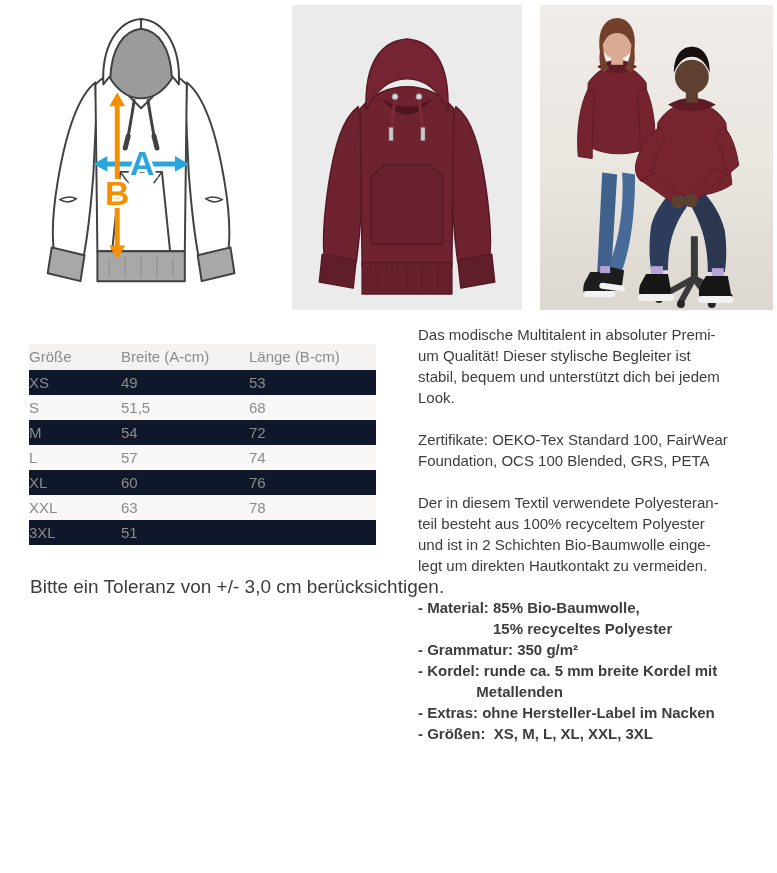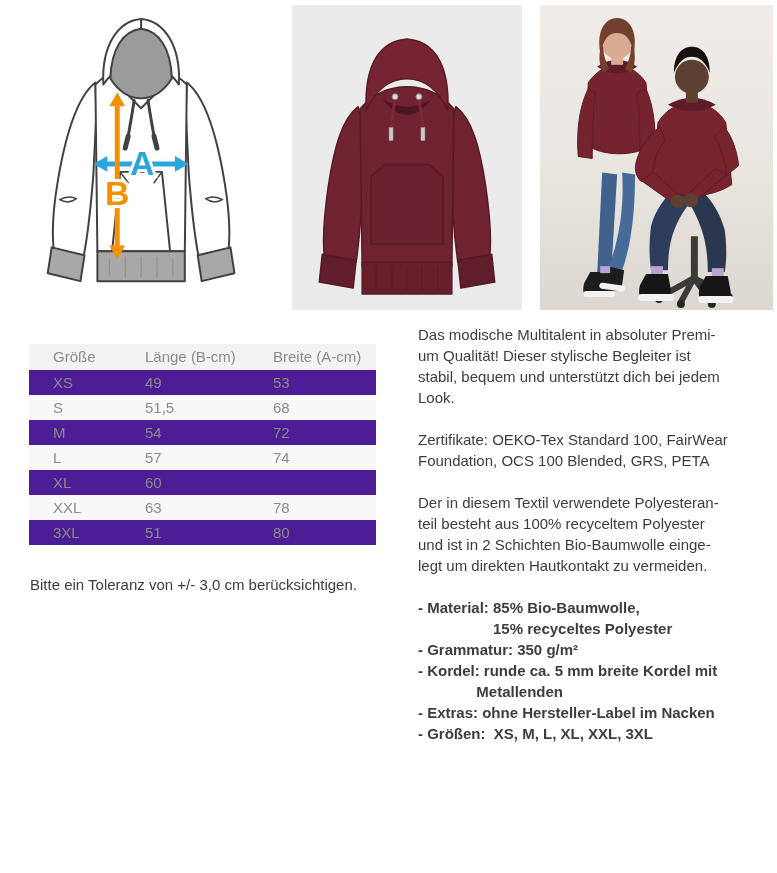--- a/index.html
+++ b/index.html
@@ -12,26 +12,26 @@
   #fig-product{left:292px;top:5px;width:230px;height:305px;background:#ebebeb;}
   #fig-models{left:540px;top:5px;width:233px;height:305px;
               background:linear-gradient(180deg,#f0ede9 0%,#e9e5df 55%,#dcd7d0 100%);}
   .fig svg{display:block;width:100%;height:100%;}
 
   
   .size-table{position:absolute;left:29px;top:344px;width:347px;
               font-size:15px;color:#8b8b8b;}
   .t-row{display:grid;grid-template-columns:92px 128px 127px;height:25px;line-height:25px;}
   .t-row.t-head{height:26px;line-height:26px;background:#f4f3f1;}
-  .t-row.odd{background:#4c1d95;}
+  .t-row.odd{background:#0f172a;}
   .t-row.even{background:#f9f8f6;}
-  .t-cell{padding-left:24px;white-space:nowrap;overflow:hidden;}
-
-  
-  .tolerance{position:absolute;left:30px;top:576px;font-size:15px;color:#3d3d3d;
+  .t-cell{white-space:nowrap;overflow:hidden;}
+
+  
+  .tolerance{position:absolute;left:30px;top:576px;font-size:19px;color:#3d3d3d;
              white-space:pre;}
 
   
   .description{position:absolute;left:418px;top:324px;width:352px;
                font-size:15px;line-height:21px;color:#3d3d3d;}
   .para{white-space:pre;margin:0 0 21px 0;}
   .para.last{margin-bottom:16px;font-weight:bold;}
 </style>
 </head>
 <body>
@@ -183,22 +183,22 @@
         <rect x="146" y="84" width="12" height="14" fill="#5d4030"></rect>
         <circle cx="152" cy="72" r="17" fill="#5d4030"></circle>
         <path d="M 134,68 C 134,50 142,42 152,42 C 162,42 170,50 170,68 C 165,56 159,52 152,52 C 145,52 139,56 134,68 Z" fill="#17110d"></path>
       </g>
     </svg>
   </div>
 
   <div class="size-table">
     <div class="t-row t-head">
       <div class="t-cell">Größe</div>
+      <div class="t-cell">Breite (A-cm)</div>
       <div class="t-cell">Länge (B-cm)</div>
-      <div class="t-cell">Breite (A-cm)</div>
     </div>
     <div class="t-row odd">
       <div class="t-cell">XS</div>
       <div class="t-cell">49</div>
       <div class="t-cell">53</div>
     </div>
     <div class="t-row even">
       <div class="t-cell">S</div>
       <div class="t-cell">51,5</div>
       <div class="t-cell">68</div>
@@ -209,30 +209,30 @@
       <div class="t-cell">72</div>
     </div>
     <div class="t-row even">
       <div class="t-cell">L</div>
       <div class="t-cell">57</div>
       <div class="t-cell">74</div>
     </div>
     <div class="t-row odd">
       <div class="t-cell">XL</div>
       <div class="t-cell">60</div>
+      <div class="t-cell">76</div>
     </div>
     <div class="t-row even">
       <div class="t-cell">XXL</div>
       <div class="t-cell">63</div>
       <div class="t-cell">78</div>
     </div>
     <div class="t-row odd">
       <div class="t-cell">3XL</div>
       <div class="t-cell">51</div>
-      <div class="t-cell">80</div>
     </div>
   </div>
 
   <div class="tolerance">Bitte ein Toleranz von +/- 3,0 cm berücksichtigen.</div>
 
   <div class="description">
     <div class="para">Das modische Multitalent in absoluter Premi-
 um Qualität! Dieser stylische Begleiter ist
 stabil, bequem und unterstützt dich bei jedem
 Look.</div>

